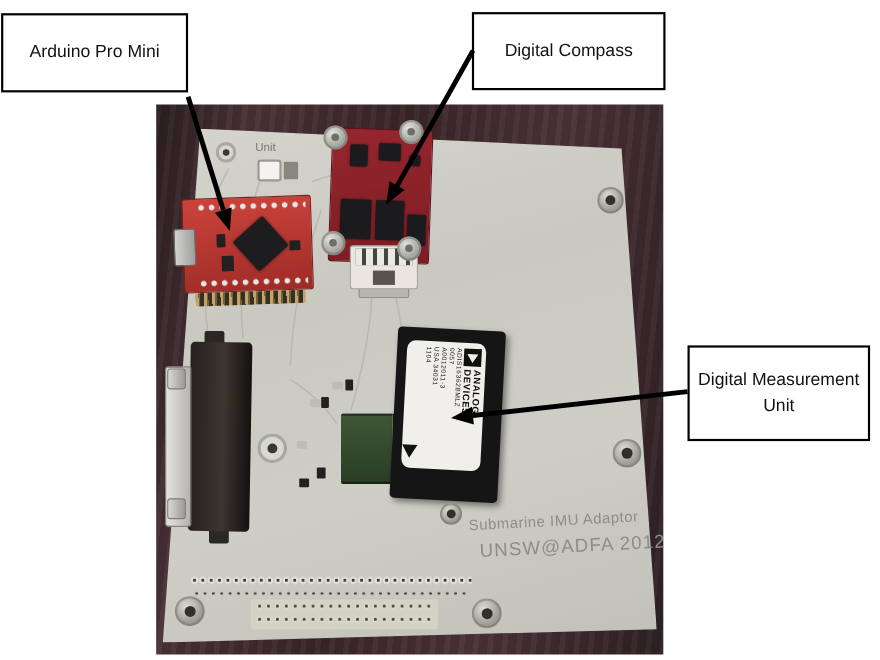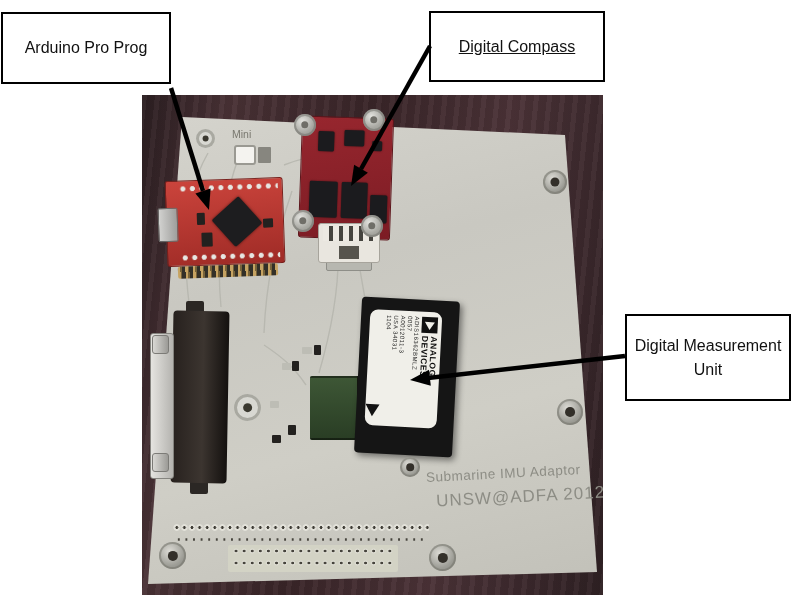--- a/index.html
+++ b/index.html
@@ -5,21 +5,21 @@
   html,body{margin:0;padding:0;background:#fff;}
   body{width:800px;height:600px;position:relative;overflow:hidden;
        font-family:"Liberation Sans",sans-serif;color:#111;}
 
   
   .callout{position:absolute;background:#fff;border:2px solid #000;
            display:flex;align-items:center;justify-content:center;
            text-align:center;font-size:16px;line-height:1.45;z-index:40;
            box-sizing:border-box;padding:0 6px;}
   #callout-arduino{left:1px;top:12px;width:170px;height:72px;}
-  #callout-compass{left:429px;top:11px;width:176px;height:71px;text-decoration:underline;}
+  #callout-compass{left:429px;top:11px;width:176px;height:71px;}
   #callout-imu{left:625px;top:314px;width:166px;height:87px;}
 
   #arrow-layer{position:absolute;left:0;top:0;z-index:50;pointer-events:none;}
 
   
   #photo{position:absolute;left:142px;top:95px;width:461px;height:500px;
          background:linear-gradient(100deg,#2c1f22 0%,#4a3236 16%,#3a2629 42%,#4c3338 68%,#2f2124 100%);
          overflow:hidden;z-index:10;}
   #photo .wood-grain{position:absolute;inset:0;z-index:1;opacity:.5;
          background:repeating-linear-gradient(96deg,rgba(255,255,255,.06) 0 5px,rgba(0,0,0,.14) 5px 13px);}
@@ -148,21 +148,21 @@
       <path d="M66,58 C44,96 40,150 47,208"></path>
       <path d="M96,64 C80,110 74,160 79,212"></path>
       <path d="M150,96 C132,150 124,190 122,238"></path>
       <path d="M142,70 C160,63 180,59 196,62"></path>
       <path d="M196,150 C198,196 188,240 177,278"></path>
       <path d="M214,150 C221,196 228,230 234,262"></path>
       <path d="M122,250 C140,262 152,272 164,290"></path>
     </g>
   </svg>
 
-  <div class="etch" id="prog-label">Mini</div>
+  <div class="etch" id="prog-label">Unit</div>
   <div class="etch" id="etch-title">Submarine IMU Adaptor</div>
   <div class="etch" id="etch-subtitle">UNSW@ADFA 2012</div>
 
   <div class="part" id="prog-btn-body"></div>
   <div class="part" id="prog-btn"></div>
 
   <div class="part" id="arduino">
     <div class="pinrow" style="top:2px;"></div>
     <div class="pinrow" style="bottom:2px;"></div>
     <div class="part" id="arduino-chip"></div>
@@ -238,21 +238,21 @@
   <div class="screw" style="left:287px;top:449px;width:27px;height:27px;"></div>
 
   <div class="padrow" id="padrow-big"></div>
   <div class="padrow" id="padrow-tiny"></div>
   <div class="part" id="pad-strip"></div>
   <div class="padrow padrow-small" style="top:452px;"></div>
   <div class="padrow padrow-small" style="top:464px;"></div>
 </div>
 
 <div class="callout" id="callout-arduino">
-  <span>Arduino Pro Prog</span>
+  <span>Arduino Pro Mini</span>
 </div>
 <div class="callout" id="callout-compass">
   <span>Digital Compass</span>
 </div>
 <div class="callout" id="callout-imu">
   <span>Digital Measurement Unit</span>
 </div>
 
 <svg id="arrow-layer" width="800" height="600">
   <g stroke="#000" stroke-width="4.5" fill="#000">

